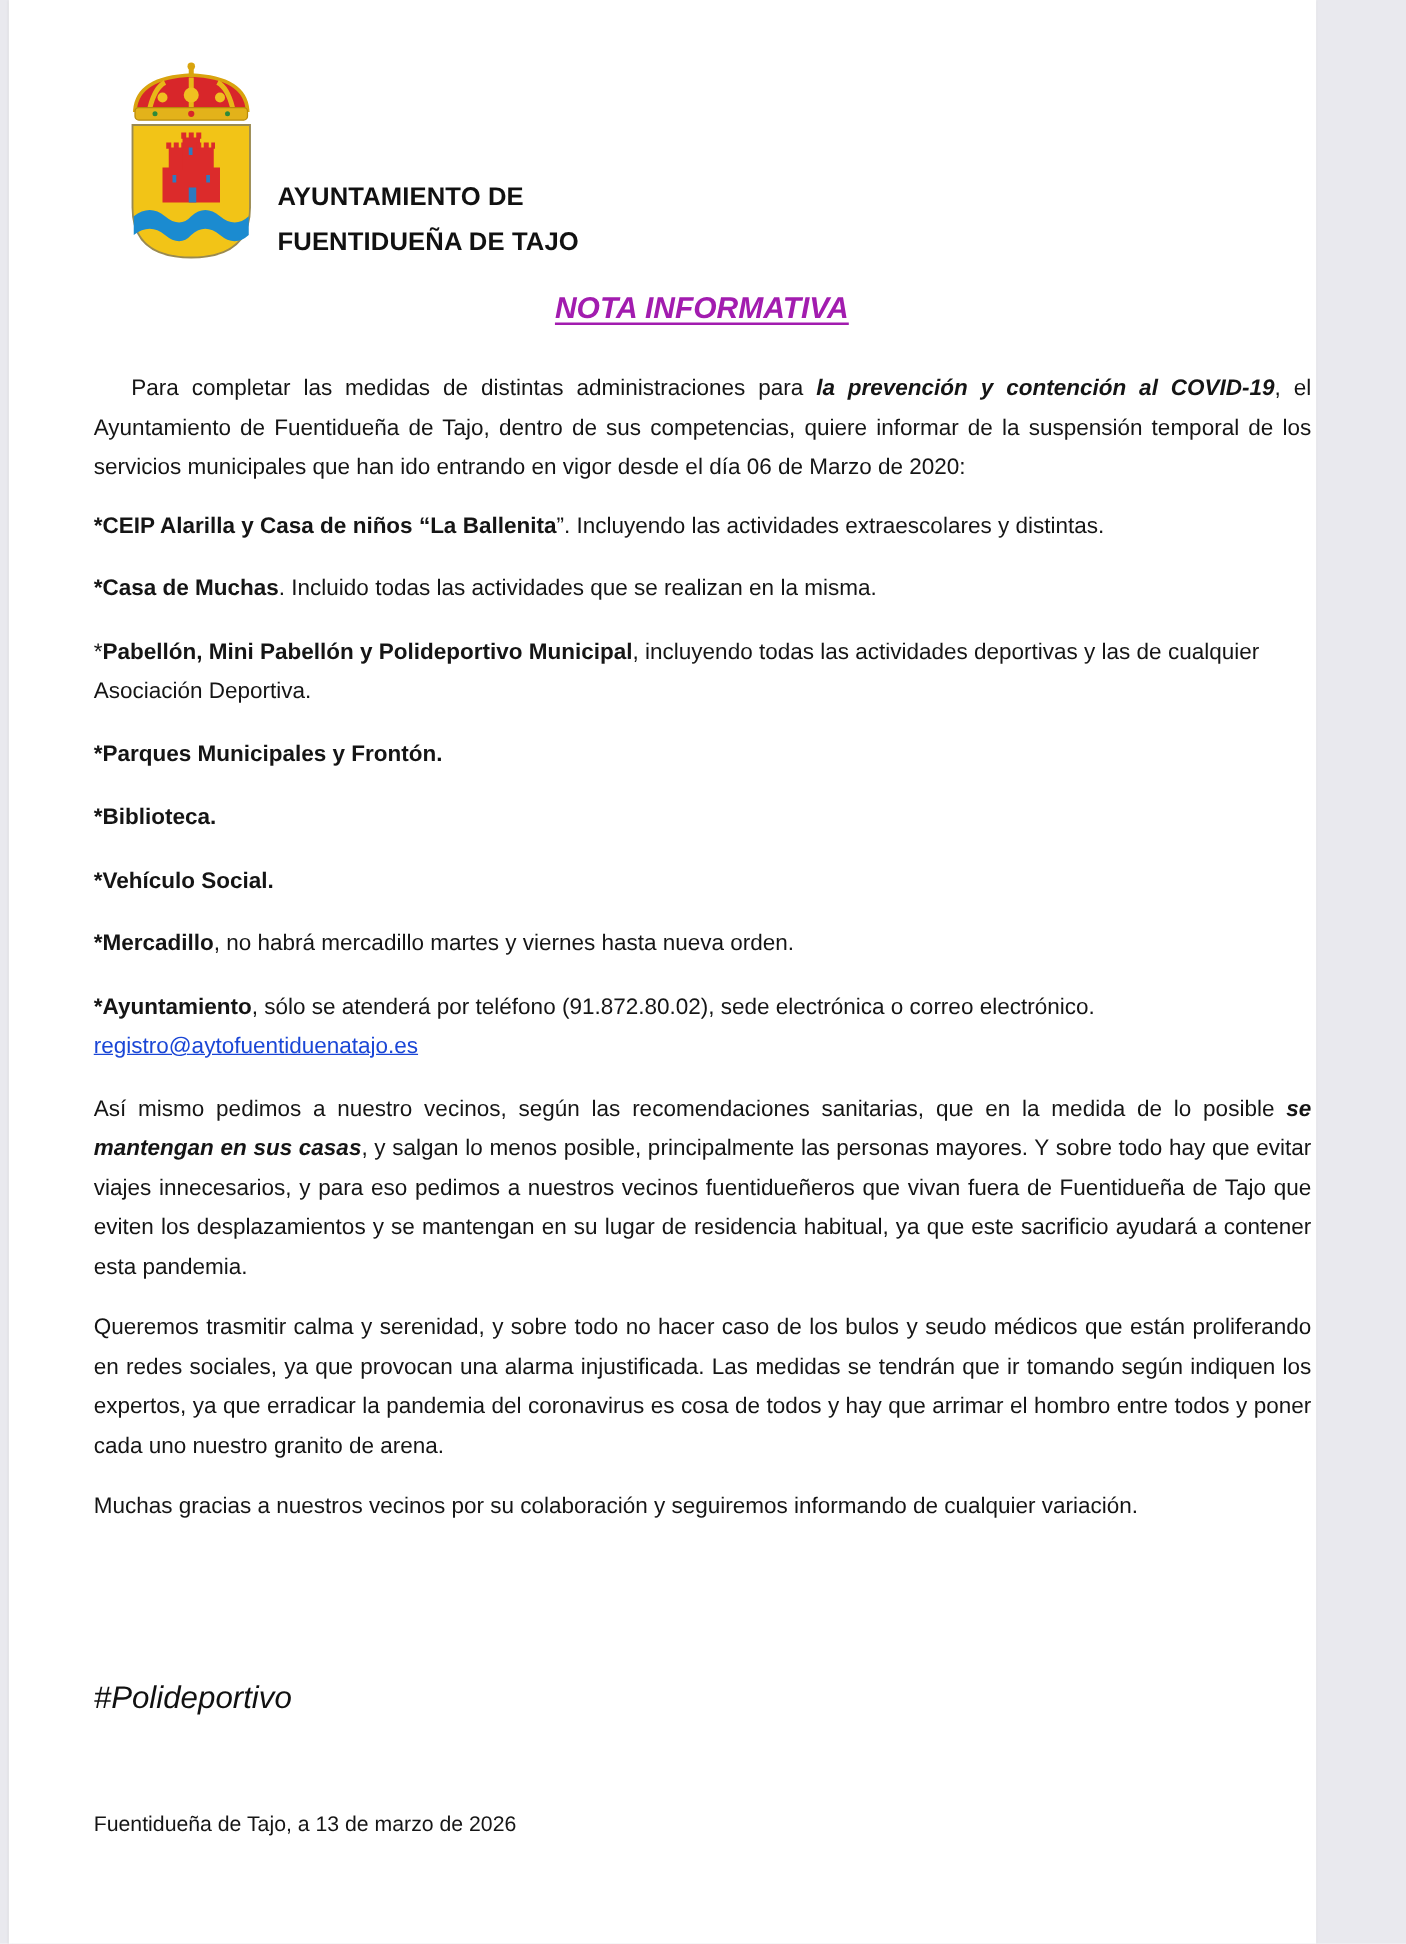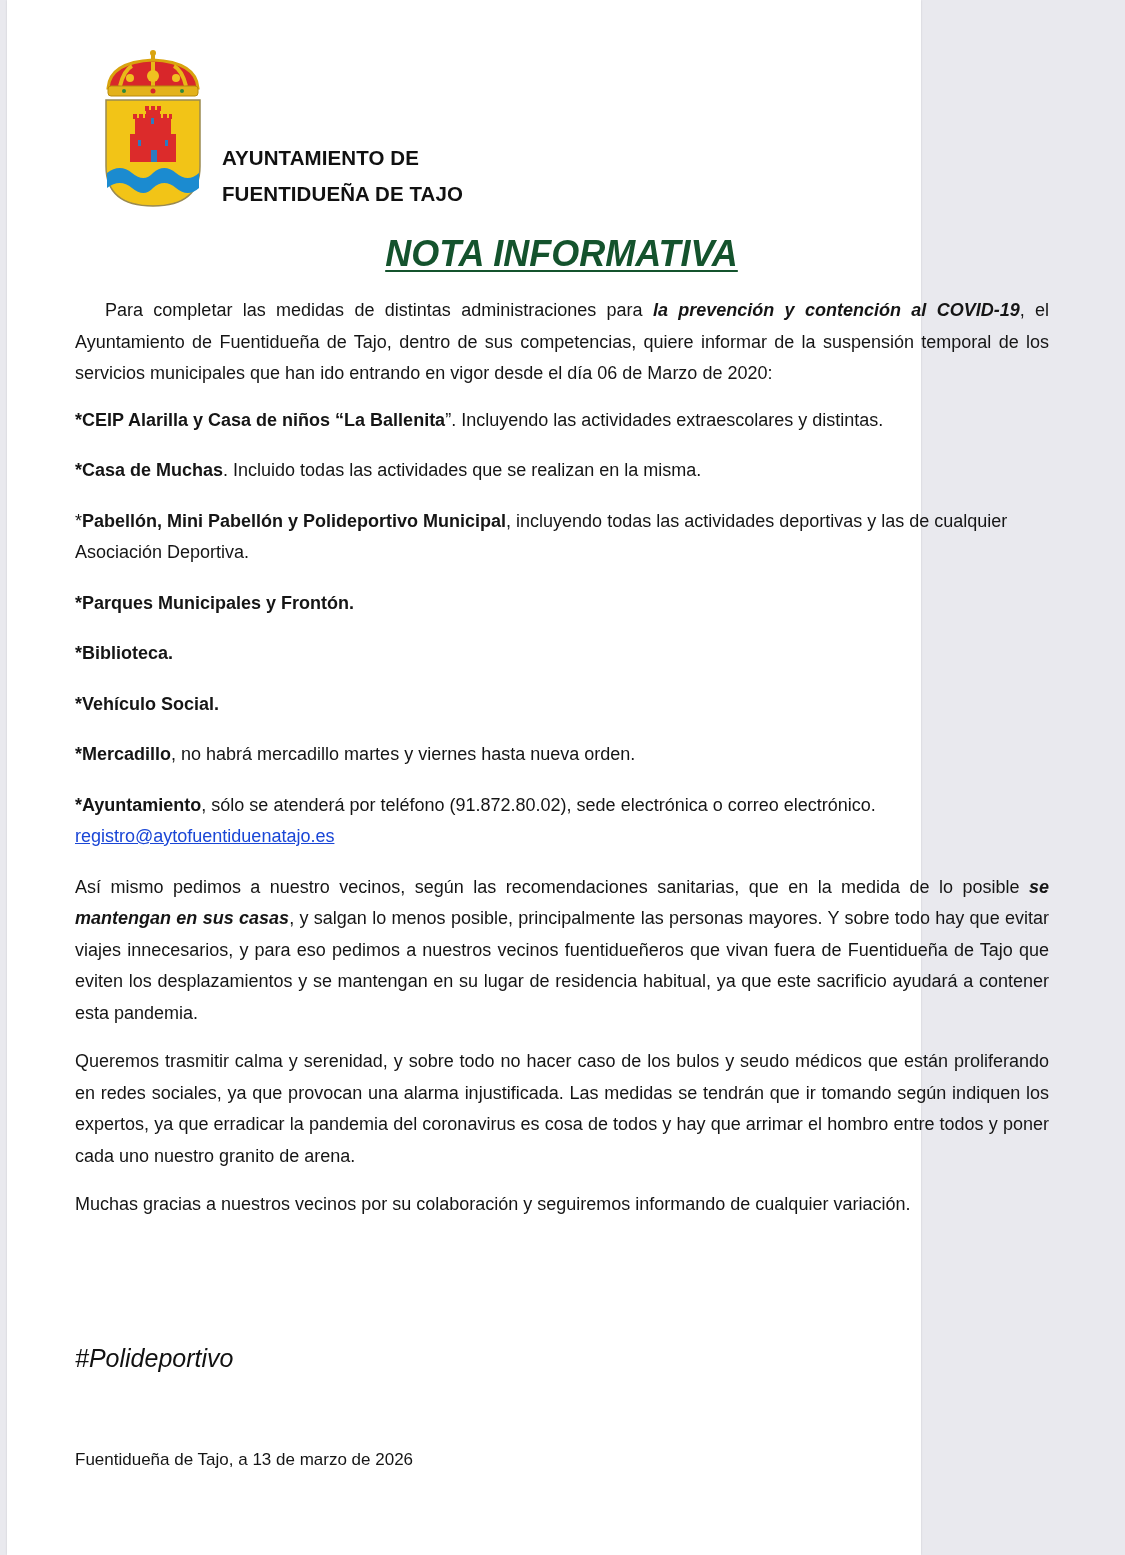--- a/index.html
+++ b/index.html
@@ -2,33 +2,33 @@
 <html><head>
 <meta charset="utf-8">
 <style>
   html, body { margin:0; padding:0; }
   body {
     width:1125px; height:1555px; overflow:hidden;
     background:#e9e9ee;
     font-family:"Liberation Sans", sans-serif;
   }
   .page {
-    position:absolute; left:7px; top:0; width:914px; height:1555px;
+    position:absolute; left:7px; top:0; width:1046px; height:1555px;
     background:#ffffff;
     box-shadow: 0 0 2px rgba(0,0,0,0.12);
   }
   .crest { position:absolute; left:95px; top:48px; width:102px; height:160px; }
   .org {
     position:absolute; left:215px; top:140px;
     font-weight:bold; font-size:20.5px; color:#111; line-height:36px;
     font-family:"Liberation Sans", sans-serif; letter-spacing:0.1px;
   }
   .title {
     position:absolute; left:0; width:1109px; top:233px; text-align:center;
-    color:#14532d; font-weight:bold; font-style:italic; font-size:36px;
+    color:#a21caf; font-weight:bold; font-style:italic; font-size:24px;
     text-decoration:underline; text-decoration-thickness:2px; text-underline-offset:4px;
   }
   .body {
     position:absolute; left:68px; width:974px; top:295px;
     font-size:18px; color:#151515; line-height:31.5px;
   }
   .body p { margin:0; }
   .just { text-align:justify; text-align-last:left; }
   .intro { text-indent:30px; margin-bottom:15px !important; }
   .item { margin-bottom:19px !important; }

